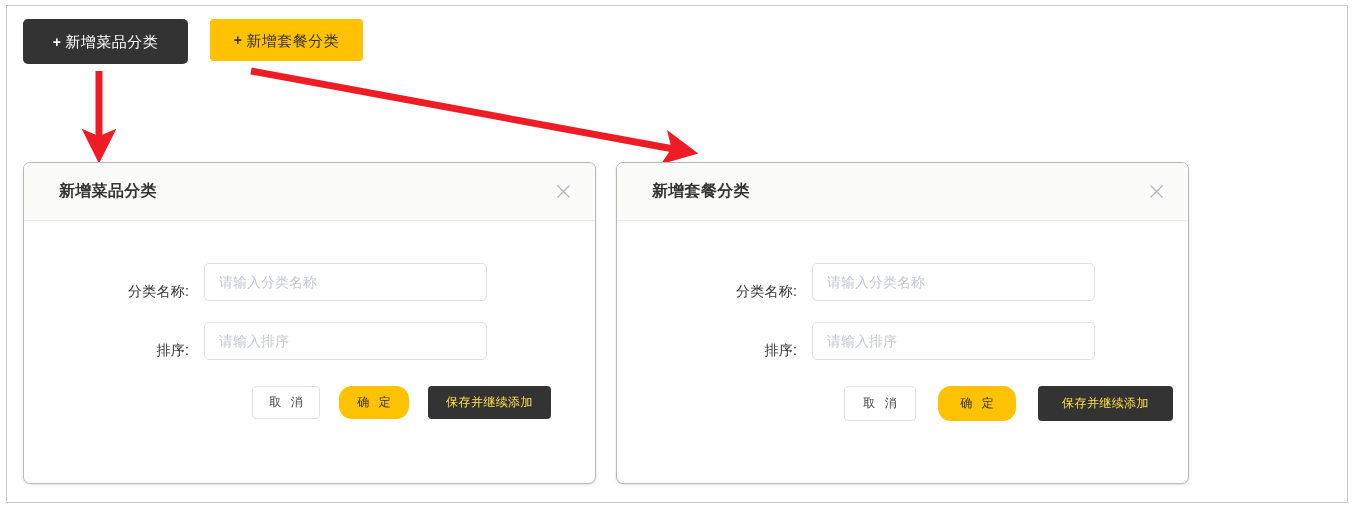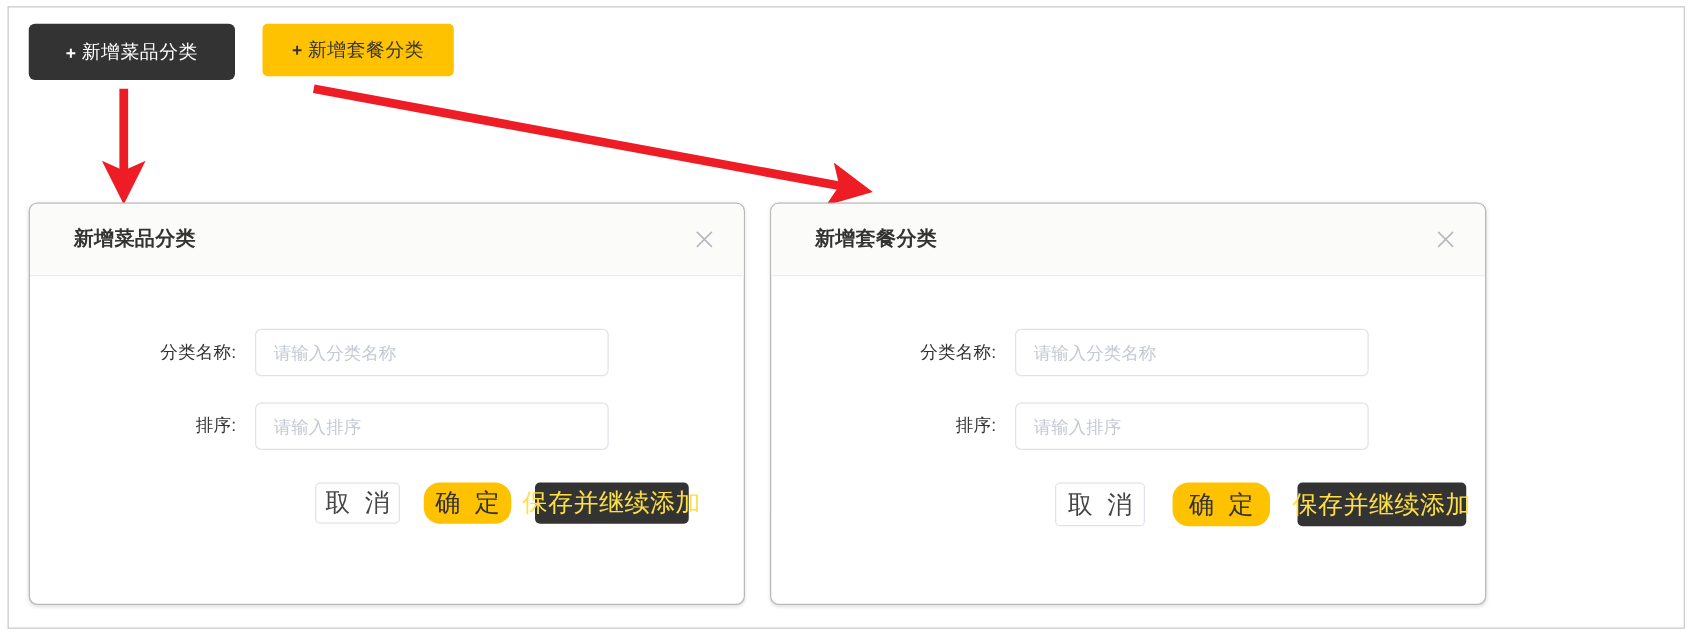--- a/index.html
+++ b/index.html
@@ -134,21 +134,21 @@
     justify-content: center;
   }
   .dialog-close svg { display: block; }
 
   .dialog-body {
     padding-top: 42px;
   }
 
   .form-row {
     display: flex;
-    align-items: center;
+    align-items: flex-end;
     margin-bottom: 21px;
   }
   .form-label {
     width: 180px;
     text-align: right;
     padding-right: 15px;
     font-size: 14px;
     color: #333333;
     box-sizing: border-box;
     letter-spacing: 0.2px;
@@ -182,21 +182,21 @@
   }
   #dialog-combo .dialog-footer {
     padding-left: 227px;
     gap: 22px;
   }
   .dlg-btn {
     border: none;
     outline: none;
     cursor: pointer;
     font-family: "Liberation Sans", "DejaVu Sans", sans-serif;
-    font-size: 20px;
+    font-size: 12px;
     border-radius: 4px;
     display: flex;
     align-items: center;
     justify-content: center;
     white-space: nowrap;
     padding: 0;
   }
   .btn-cancel {
     width: 68px;
     height: 33px;

